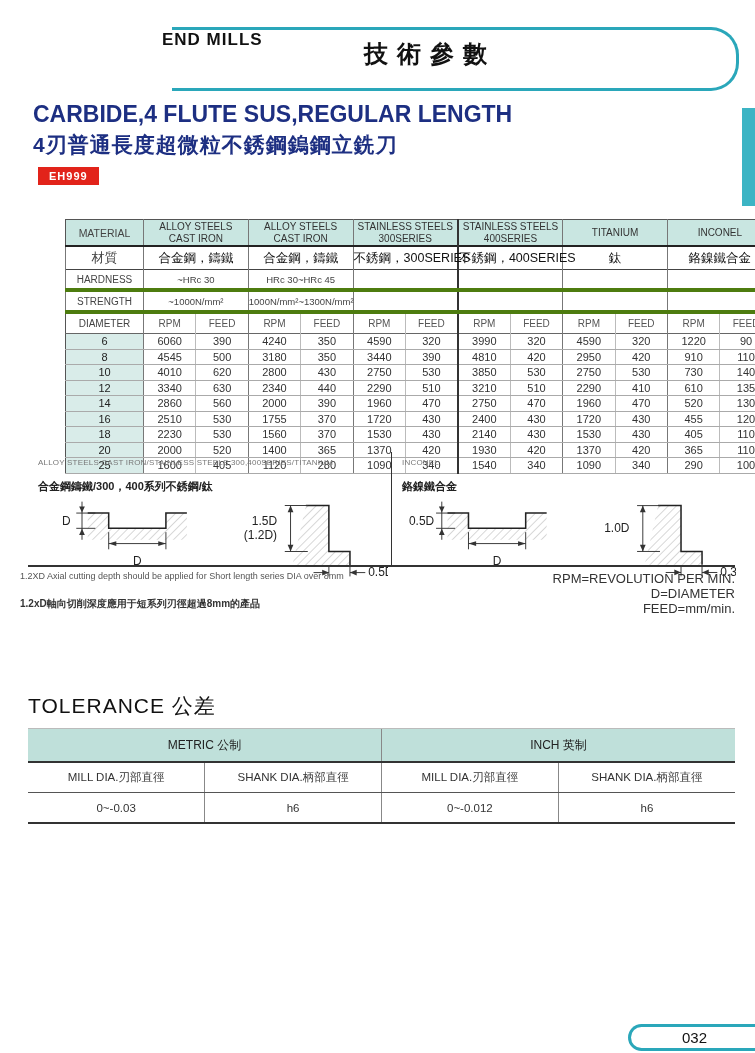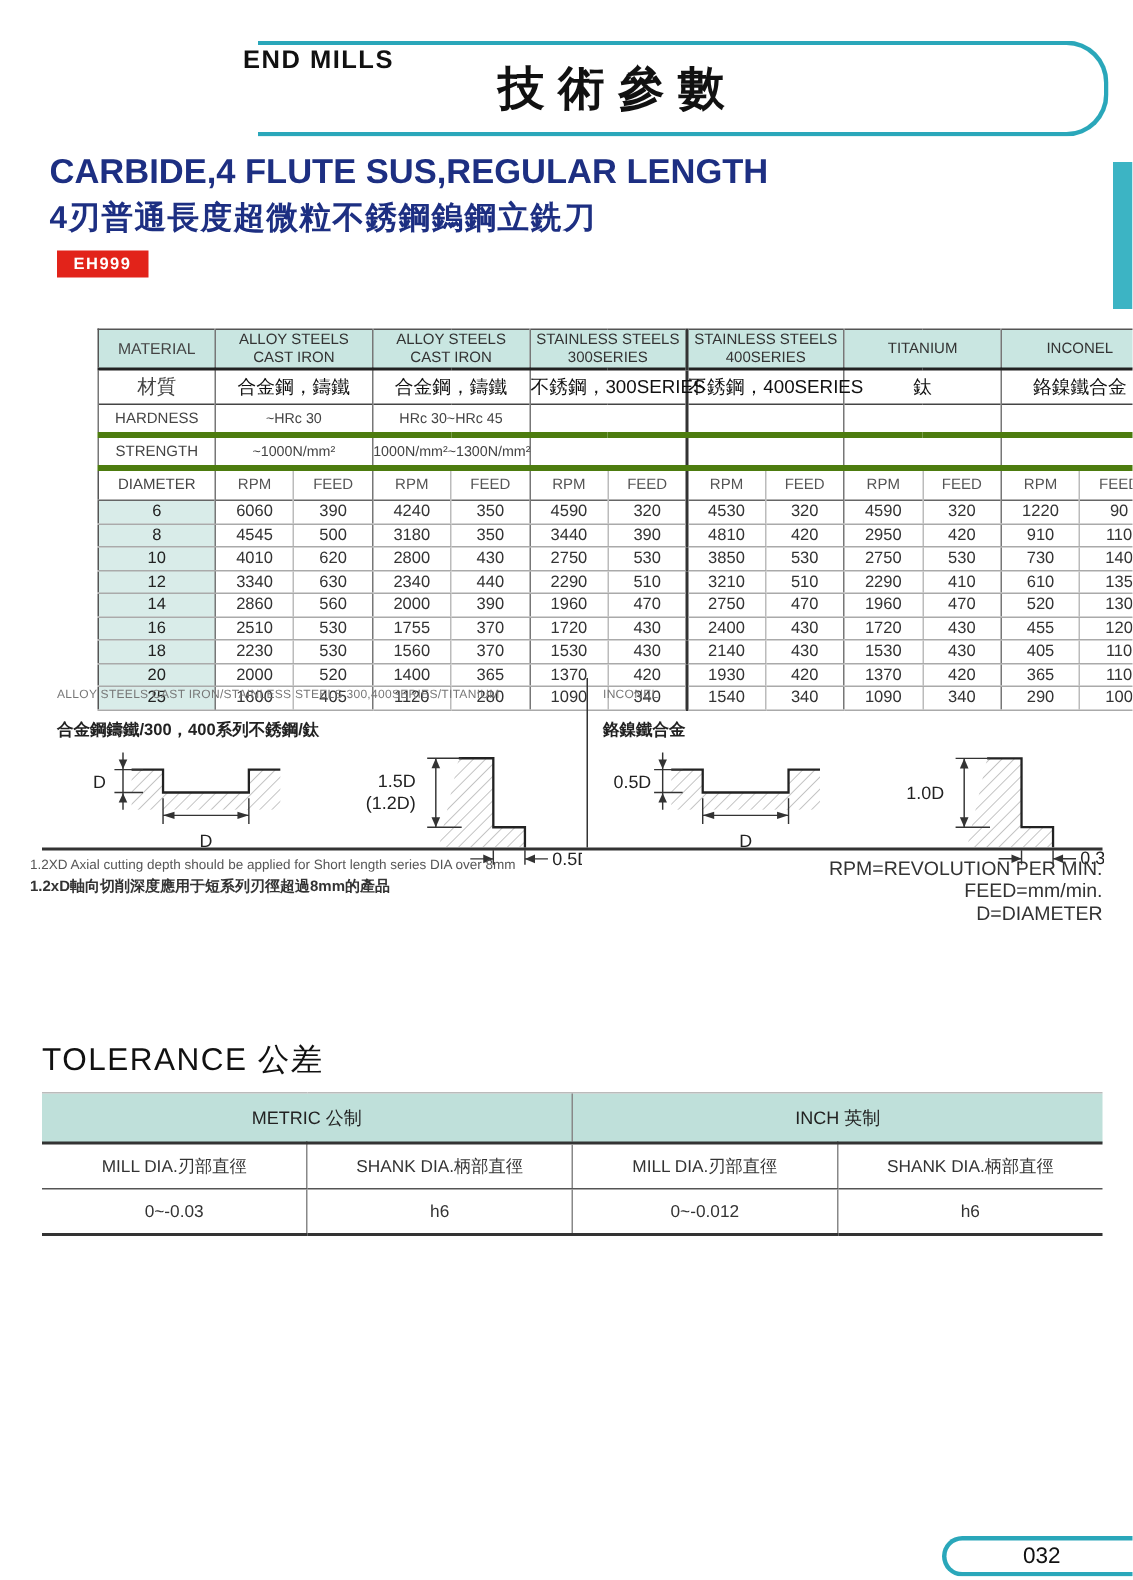--- a/index.html
+++ b/index.html
@@ -8,21 +8,21 @@
     background:#ffffff;font-family:"Liberation Sans",sans-serif;color:#222;
   }
   
   .header-frame{
     position:absolute;left:172px;top:27px;width:564px;height:58px;
     border:3px solid #2aa7ba;border-left:none;border-radius:0 28px 28px 0;
   }
   .brand{position:absolute;left:162px;top:30px;line-height:1;}
   .brand-logo{font-size:37px;font-weight:bold;letter-spacing:-1px;color:#35b5c5;}
   .brand-sub{font-size:17px;font-weight:bold;color:#111;letter-spacing:1px;margin-top:1px;}
-  .header-title{position:absolute;left:332px;top:38px;font-size:31px;font-weight:bold;color:#111;letter-spacing:9px;}
+  .header-title{position:absolute;left:364px;top:38px;font-size:24px;font-weight:bold;color:#111;letter-spacing:9px;}
   .accent-bar{position:absolute;left:742px;top:108px;width:13px;height:98px;background:#3cb4c4;}
   
   .title-en{position:absolute;left:33px;top:101px;font-size:23px;font-weight:bold;color:#1d2f82;}
   .title-zh{position:absolute;left:33px;top:131px;font-size:21px;font-weight:bold;color:#1d2f82;letter-spacing:1px;}
   .model-badge{position:absolute;left:38px;top:167px;background:#e2231a;color:#fff;
     font-size:11px;font-weight:bold;padding:3px 11px;letter-spacing:1px;}
   
   .spec-wrap{position:absolute;left:28px;top:219px;width:707px;padding-left:37px;}
   table{border-collapse:collapse;table-layout:fixed;width:707px;}
   .spec td,.spec th{text-align:center;vertical-align:middle;padding:0;overflow:visible;}
@@ -52,21 +52,21 @@
   .diag-cap-en{font-size:8px;color:#777;margin:6px 0 1px 10px;letter-spacing:.2px;}
   .diag-cap-zh{font-size:11px;font-weight:bold;color:#222;margin:12px 0 0 10px;}
   .diag-figs{display:flex;align-items:flex-start;}
   .diag-figs svg{display:block;}
   .dim{stroke:#333;stroke-width:1;fill:none;}
   .prof{stroke:#222;stroke-width:1.6;fill:none;}
   .dimtxt{font-size:12.5px;fill:#222;font-family:"Liberation Sans",sans-serif;}
   
   .notes{position:absolute;left:20px;top:571px;width:420px;}
   .note-en{font-size:9px;color:#555;}
-  .note-zh{font-size:10px;font-weight:bold;color:#333;margin-top:3px;}
+  .note-zh{font-size:10px;font-weight:bold;color:#333;margin-top:16px;}
   .legend{position:absolute;left:400px;top:571px;width:335px;text-align:right;font-size:13px;color:#333;line-height:15px;}
   .legend .zh{font-weight:bold;}
   
   .tol-title{position:absolute;left:28px;top:692px;font-size:21px;color:#111;letter-spacing:1px;}
   .tol-wrap{position:absolute;left:28px;top:728px;width:707px;}
   .tol th{background:#bfe0da;height:30px;font-size:12px;font-weight:normal;color:#222;
     border-top:1px solid #bbb;border-bottom:2px solid #333;}
   .tol td{text-align:center;height:27px;font-size:11.5px;color:#333;}
   .tol .r2 td{border-bottom:1.5px solid #555;}
   .tol .r3 td{border-bottom:2px solid #333;}
@@ -163,21 +163,21 @@
     </thead>
     <tbody>
         <tr>
           <td class="dia-cell">6</td>
           <td class="group-start">6060</td>
           <td class="sub">390</td>
           <td class="group-start">4240</td>
           <td class="sub">350</td>
           <td class="group-start">4590</td>
           <td class="sub">320</td>
-          <td class="mid">4530</td>
+          <td class="mid">3990</td>
           <td class="sub">320</td>
           <td class="group-start">4590</td>
           <td class="sub">320</td>
           <td class="group-start">1220</td>
           <td class="sub">90</td>
         </tr>
         <tr>
           <td class="dia-cell">8</td>
           <td class="group-start">4545</td>
           <td class="sub">500</td>
@@ -370,22 +370,22 @@
     </div>
   </div>
 </div>
 
 <div class="notes">
   <div class="note-en">1.2XD Axial cutting depth should be applied for Short length series DIA over 8mm</div>
   <div class="note-zh">1.2xD軸向切削深度應用于短系列刃徑超過8mm的產品</div>
 </div>
 <div class="legend">
   <div>RPM=REVOLUTION PER MIN.</div>
+  <div>D=DIAMETER</div>
   <div>FEED=mm/min.</div>
-  <div>D=DIAMETER</div>
 </div>
 
 <div class="tol-title">TOLERANCE 公差</div>
 <div class="tol-wrap">
   <table class="tol">
     <colgroup>
         <col span="4" style="width:176.75px">
       </colgroup>
     <tbody>
         <tr>

